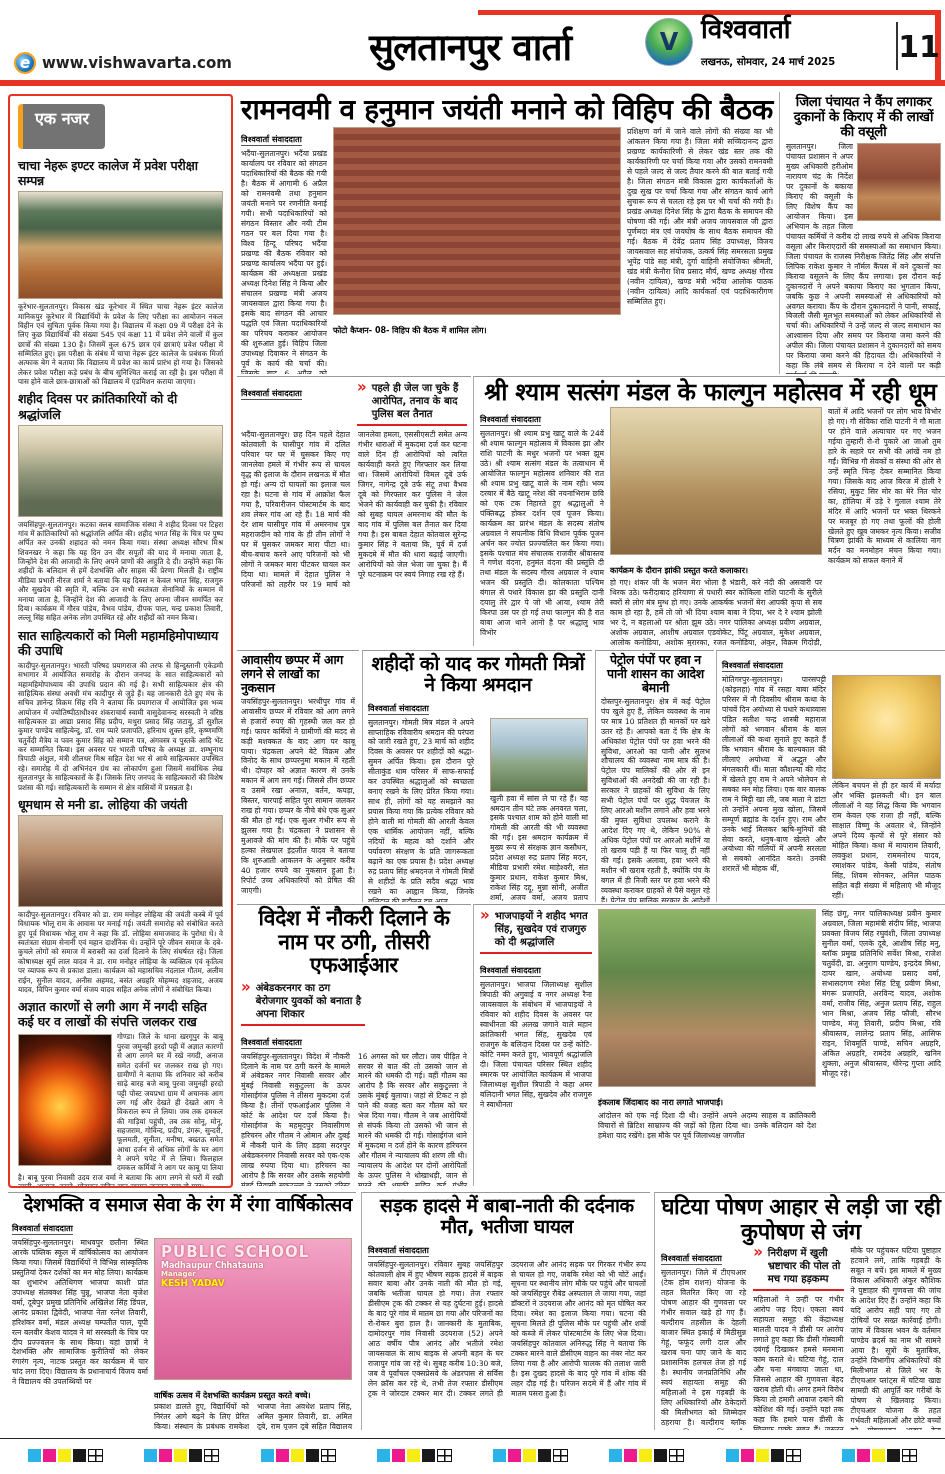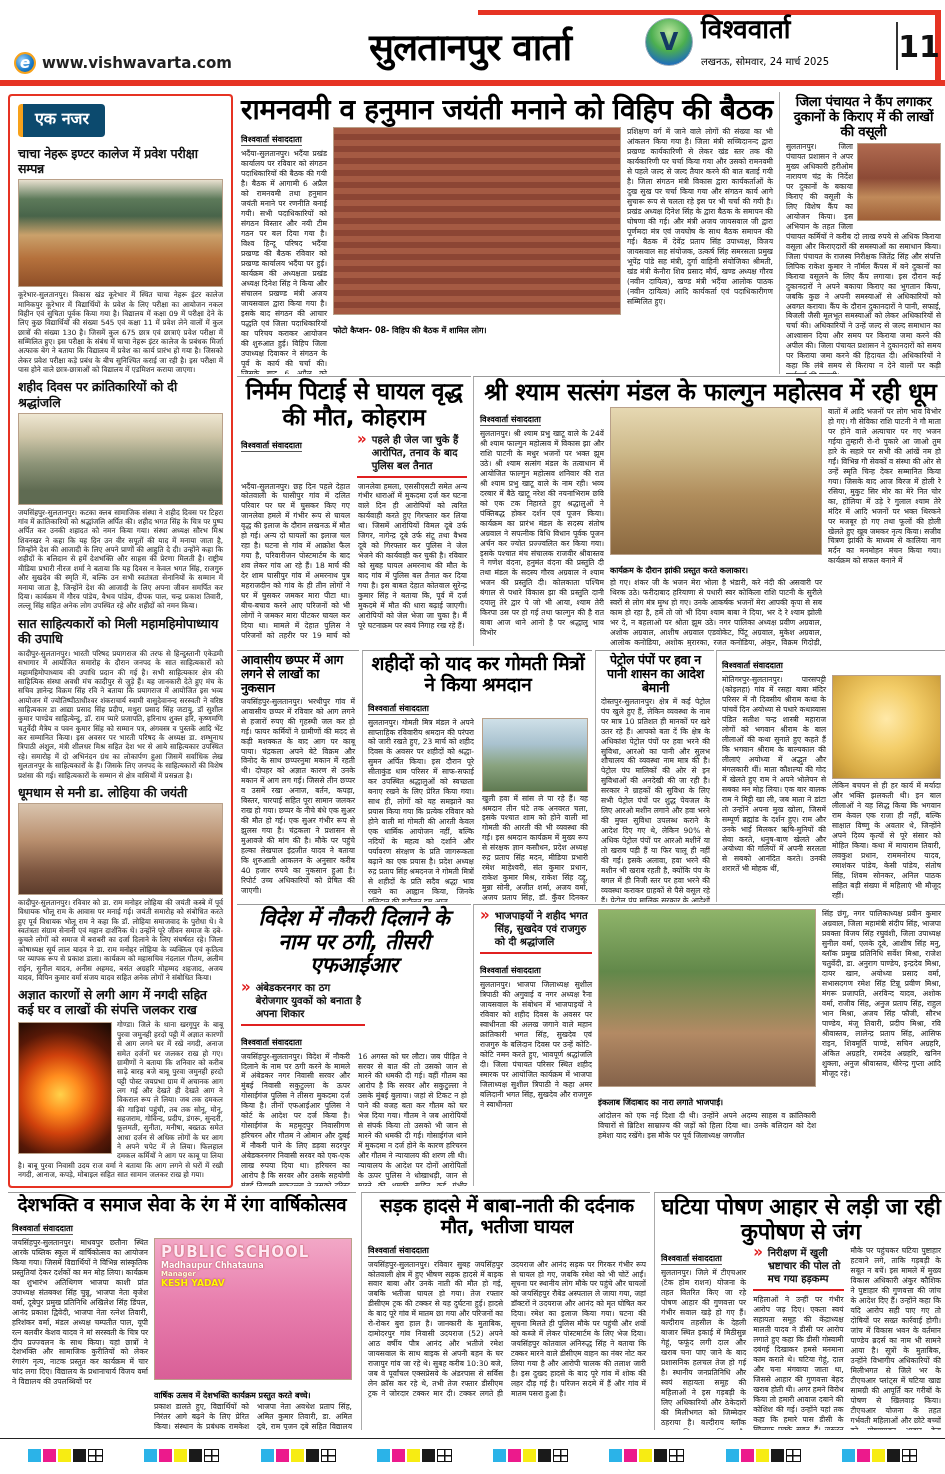--- a/index.html
+++ b/index.html
@@ -10,21 +10,21 @@
   
   .hdr-site{position:absolute;left:14px;top:52px;font-size:15px;font-weight:bold;color:#222;display:flex;align-items:center;gap:6px;}
   .globe-e{width:22px;height:22px;border-radius:50%;background:radial-gradient(circle at 35% 35%,#9fd4ff,#1879c8 60%,#0b5a9e);
            color:#fff;font-weight:bold;font-style:italic;font-size:15px;display:flex;align-items:center;justify-content:center;
            border:2px solid #f6a21c;box-sizing:border-box;}
   .hdr-title{position:absolute;left:300px;top:20px;width:340px;text-align:center;font-size:37px;font-weight:bold;color:#000;letter-spacing:-1px;}
   .hdr-brandbox{position:absolute;left:645px;top:16px;display:flex;gap:8px;align-items:center;}
   .brand-logo{width:46px;height:46px;border-radius:50%;background:radial-gradient(circle at 50% 30%,#bfe6a0,#4caf50 45%,#1f6fb8 80%);
               display:flex;align-items:center;justify-content:center;color:#143a63;font-weight:bold;font-size:24px;border:1px solid #9ab;}
   .brand-name{font-size:26px;font-weight:bold;color:#000;line-height:1;}
-  .brand-edition{font-size:10px;font-weight:normal;color:#000;margin-top:12px;}
+  .brand-edition{font-size:10px;font-weight:bold;color:#000;margin-top:12px;}
   .pageno-box{position:absolute;left:896px;top:22px;width:42px;height:48px;border-left:2px solid #333;
               display:flex;align-items:center;justify-content:center;font-size:30px;font-weight:bold;}
   .corner-top{position:absolute;left:478px;top:10px;width:462px;height:5px;background:#e63323;}
   .corner-right{position:absolute;left:935px;top:10px;width:6px;height:70px;background:#e63323;}
   .hdr-rule{position:absolute;left:0;top:80px;width:945px;height:6px;background:#e63323;}
 
   
   .body-txt{font-size:7.5px;line-height:1.33;text-align:justify;color:#151515;}
   .cols2{column-count:2;column-gap:8px;}
   .byline{font-size:8.2px;font-weight:bold;color:#000;border-bottom:1px solid #555;display:inline-block;padding-bottom:1px;margin:2px 0 3px;}
@@ -50,22 +50,22 @@
   .ph-school{background:linear-gradient(180deg,#f2a7c6 0%,#e87fae 45%,#d95f97 100%);}
   .school-ovl{position:absolute;inset:0;padding:4px 6px;color:#fff;font-weight:bold;text-shadow:0 0 2px #a33;}
   .school-l1{font-size:15px;color:#ffe9f4;letter-spacing:1px;}
   .school-l2{font-size:8px;color:#fff;}
   .school-l3{font-size:7px;color:#ffd;}
   .school-l4{font-size:9px;color:#fffa00;}
 
   
   .eknajar{left:8px;top:94px;width:225px;height:1094px;border:2px solid #e63323;border-radius:4px;
            padding:6px 8px;box-sizing:border-box;overflow:hidden;}
-  .en-banner{display:inline-block;background:#0c4a6e;color:#fff;font-size:16px;font-weight:bold;
-             padding:3px 16px 8px 12px;border-radius:4px;border-left:5px solid #f7a11a;margin:2px 0 4px;}
+  .en-banner{display:inline-block;background:#737373;color:#fff;font-size:16px;font-weight:bold;
+             padding:3px 16px 20px 12px;border-radius:4px;border-left:5px solid #f7a11a;margin:2px 0 4px;}
   .en-h{font-size:12.6px;font-weight:bold;line-height:1.2;margin:5px 0 3px;letter-spacing:-.2px;}
   .en-body{font-size:7.2px;line-height:1.3;text-align:justify;}
   .en-photo{width:100%;height:108px;margin:2px 0 3px;}
   .en-photo-sm{width:100%;height:92px;margin:2px 0 3px;}
   .fire-ph{float:left;width:94px;height:132px;margin:2px 5px 2px 0;}
 
   
   .art{box-sizing:border-box;overflow:hidden;padding:2px 4px;}
 
   .a-vhp{left:237px;top:92px;width:540px;height:282px;}
@@ -90,43 +90,43 @@
   .shyam-c1{width:124px;flex:none;}
   .shyam-mid{width:212px;flex:none;}
   .shyam-mid .photo{width:212px;height:148px;}
   .shyam-c3{flex:1;}
   .shyam-bottom{margin-top:3px;}
 
   .a-chha{left:237px;top:650px;width:122px;height:252px;}
   .a-chha .headline{font-size:12.4px;}
   .a-gomti{left:362px;top:650px;width:230px;height:252px;padding-left:5px;border-left:1px solid #aaa;}
   .a-gomti .headline{font-size:19px;text-align:center;}
-  .gomti-row{display:flex;gap:8px;}
+  .gomti-row{display:flex;gap:16px;}
   .gomti-c1{width:106px;flex:none;}
   .gomti-ph{width:100%;height:74px;margin-bottom:2px;}
   .a-petrol{left:595px;top:650px;width:119px;height:252px;padding-left:5px;border-left:1px solid #aaa;}
   .a-petrol .headline{font-size:12.4px;text-align:center;}
   .a-ram{left:716px;top:650px;width:229px;height:252px;padding-left:5px;border-left:1px solid #aaa;}
   .a-ram .headline{font-size:19px;text-align:center;}
   .ram-row{display:flex;gap:6px;}
   .ram-c1{width:104px;flex:none;}
   .ram-ph{width:100%;height:104px;margin-bottom:2px;}
 
   .a-thagi{left:237px;top:904px;width:234px;height:282px;}
-  .a-thagi .headline{font-size:21px;text-align:center;font-style:italic;}
+  .a-thagi .headline{font-size:21px;text-align:center;}
   .a-bali{left:473px;top:904px;width:472px;height:282px;padding-left:6px;border-left:1px solid #aaa;}
   .a-bali .headline{font-size:20px;text-align:center;}
   .bali-row{display:flex;gap:6px;margin-top:2px;}
   .bali-c1{width:112px;flex:none;}
   .bali-mid{width:218px;flex:none;}
   .bali-mid .photo{width:218px;height:178px;}
   .bali-c3{flex:1;}
 
   .a-var{left:8px;top:1192px;width:348px;height:238px;}
-  .a-var .headline{font-size:18.6px;text-align:center;}
+  .a-var .headline{font-size:18.6px;text-align:right;}
   .var-row{display:flex;gap:6px;}
   .var-c1{width:136px;flex:none;}
   .var-ph{width:100%;height:142px;}
   .a-hadsa{left:361px;top:1192px;width:289px;height:238px;padding-left:6px;border-left:1px solid #aaa;}
   .a-hadsa .headline{font-size:19px;text-align:center;}
   .a-posh{left:654px;top:1192px;width:291px;height:238px;padding-left:6px;border-left:1px solid #aaa;}
   .a-posh .headline{font-size:22px;text-align:center;}
 
   
   .cbars{left:0;top:1438px;width:945px;height:34px;border-top:1px solid #222;
@@ -213,21 +213,20 @@
 
   <div class="abs art a-pan">
     <div class="headline">जिला पंचायत ने कैंप लगाकर दुकानों के किराए में की लाखों की वसूली</div>
     <div class="body-txt" style="margin-top:3px;">
       <span class="photo pan-ph ph-panchayat" style="display:block"></span>
       <span>सुलतानपुर। जिला पंचायत प्रशासन ने अपर मुख्य अधिकारी हरीओम नारायण चंद्र के निर्देश पर दुकानों के बकाया किराए की वसूली के लिए विशेष कैंप का आयोजन किया। इस अभियान के तहत जिला पंचायत कर्मियों ने करीब दो लाख रुपये से अधिक किराया वसूला और किराएदारों की समस्याओं का समाधान किया। जिला पंचायत के राजस्व निरीक्षक जितेंद्र सिंह और संपत्ति लिपिक राकेश कुमार ने नॉर्मल कैंपस में बने दुकानों का किराया वसूलने के लिए कैंप लगाया। इस दौरान कई दुकानदारों ने अपने बकाया किराए का भुगतान किया, जबकि कुछ ने अपनी समस्याओं से अधिकारियों को अवगत कराया। कैंप के दौरान दुकानदारों ने पानी, सफाई, बिजली जैसी मूलभूत समस्याओं को लेकर अधिकारियों से चर्चा की। अधिकारियों ने उन्हें जल्द से जल्द समाधान का आश्वासन दिया और समय पर किराया जमा करने की अपील की। जिला पंचायत प्रशासन ने दुकानदारों को समय पर किराया जमा करने की हिदायत दी। अधिकारियों ने कहा कि लंबे समय से किराया न देने वालों पर कड़ी कार्रवाई की जाएगी।</span>
     </div>
   </div>
 
   <div class="abs art a-pitai rule-t">
-    <div class="headline">निर्मम पिटाई से घायल वृद्ध की मौत, कोहराम</div>
     <div class="pitai-top">
       <div style="width:50%;">
         <span class="byline">विश्ववार्ता संवाददाता</span>
       </div>
       <div class="pq" style="width:50%;">
         <span class="pq-mark">»</span>
         <span class="pq-txt">पहले ही जेल जा चुके हैं आरोपित, तनाव के बाद पुलिस बल तैनात</span>
       </div>
     </div>
     <div class="body-txt cols2">

